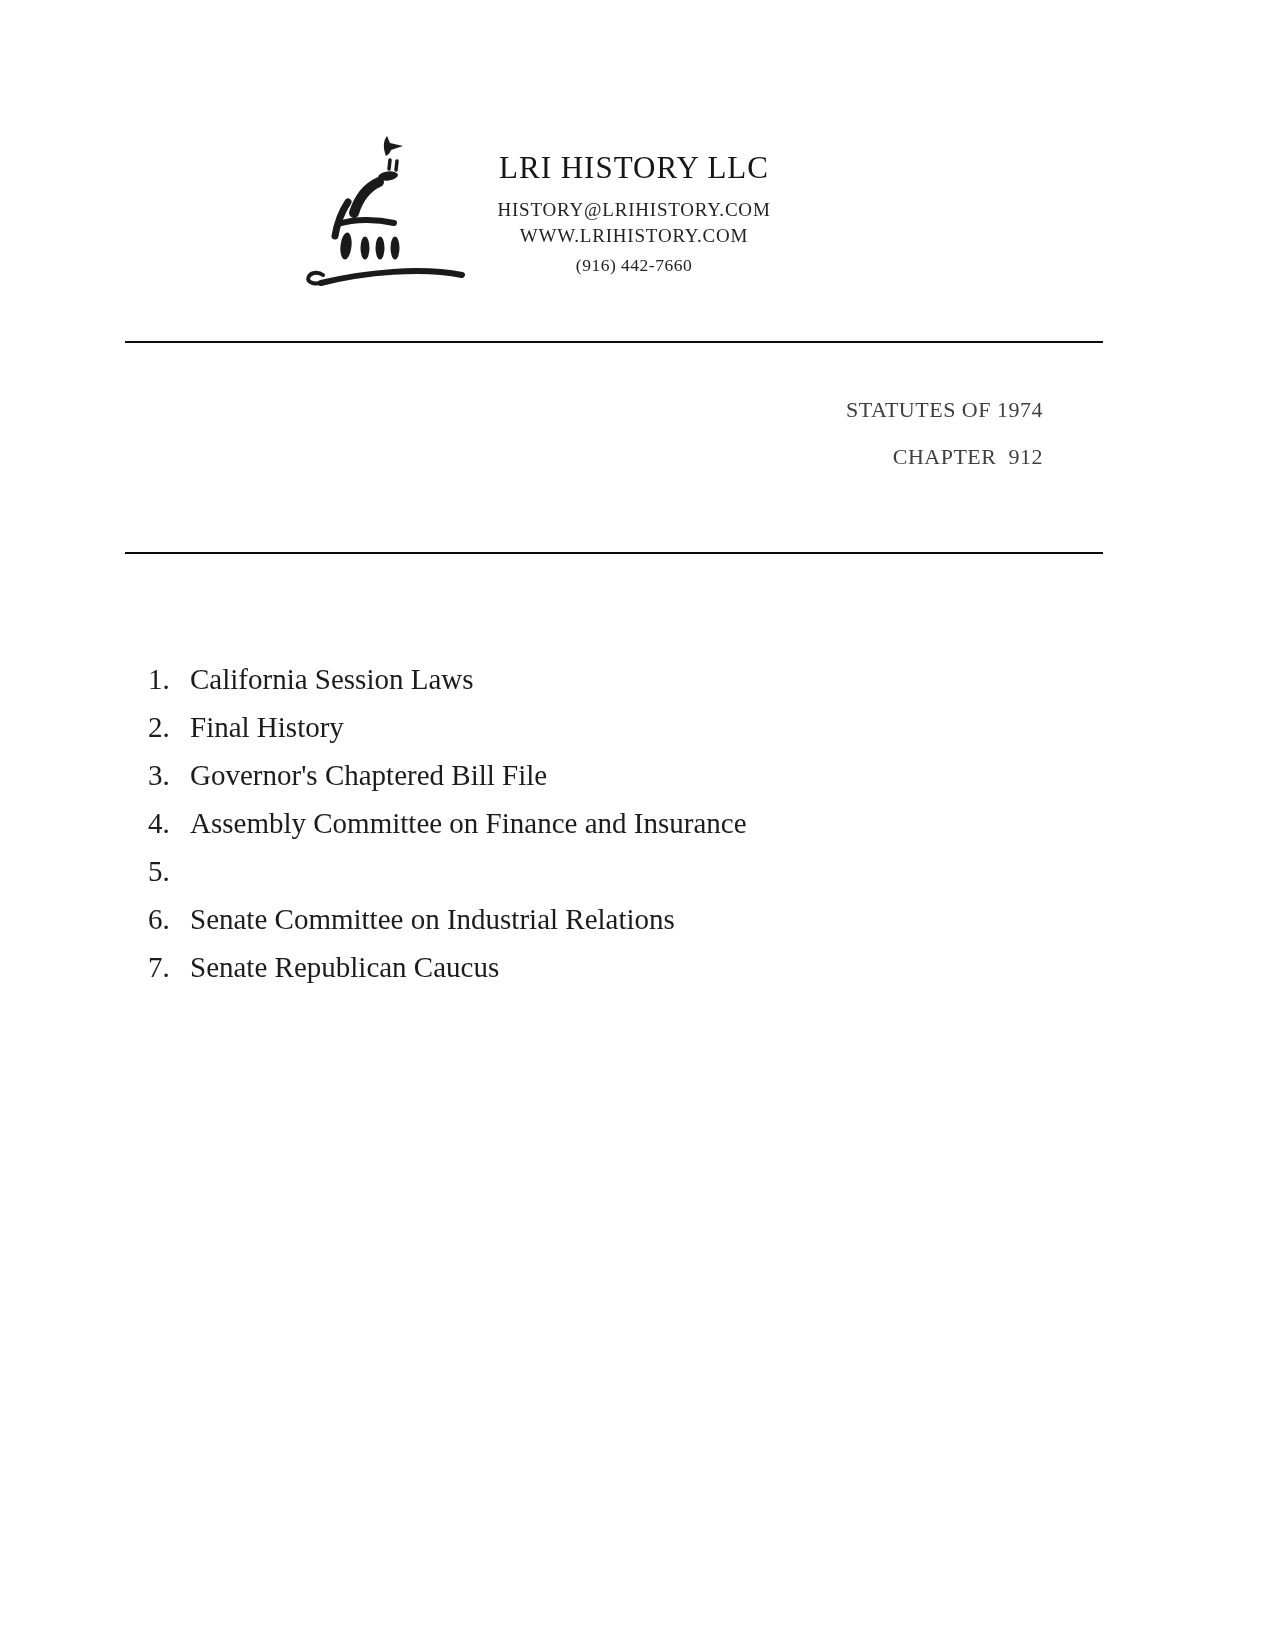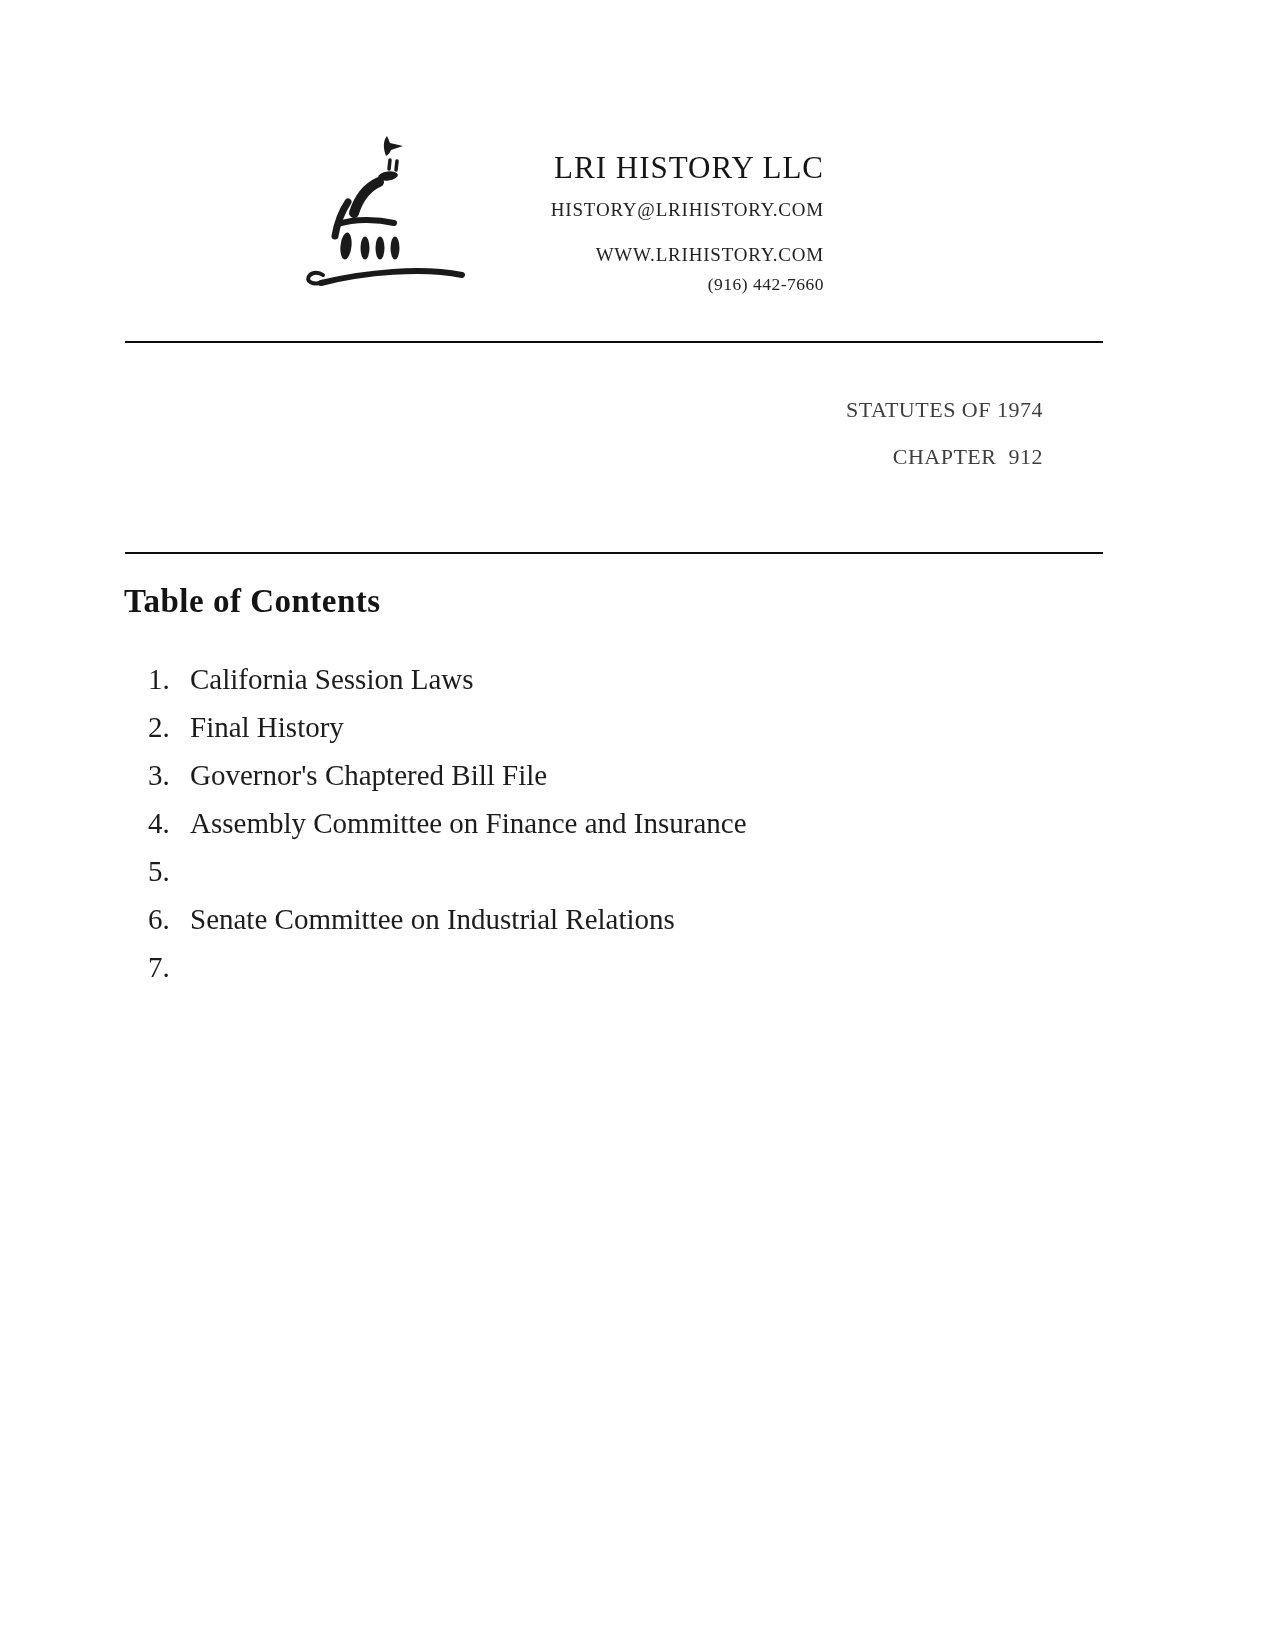--- a/index.html
+++ b/index.html
@@ -23,34 +23,34 @@
   
   .logo{
     position:absolute;
     left:290px; top:123px;
     width:182px; height:168px;
   }
   .header-text{
     position:absolute;
     left:444px; top:150px;
     width:380px;
-    text-align:right;
+    text-align:center;
   }
   .company-name{
     font-size:31px;
     letter-spacing:1px;
     color:#161616;
     line-height:36px;
     white-space:nowrap;
   }
   .contact-line{
     font-size:19px;
     letter-spacing:0.8px;
     line-height:22px;
-    margin-top:23px;
+    margin-top:4px;
     color:#222;
     white-space:nowrap;
   }
   .contact-line.first{margin-top:13px;}
   .phone-line{
     font-size:17.5px;
     letter-spacing:0.5px;
     margin-top:8px;
     color:#222;
     white-space:nowrap;
@@ -150,21 +150,20 @@
   </div>
 
   <div class="h-rule rule-1"></div>
   <div class="h-rule rule-2"></div>
 
   <div class="reference-block">
     <div class="reference-line">STATUTES OF 1974</div>
     <div class="reference-line">CHAPTER  912</div>
   </div>
 
-  <h1 class="toc-heading">Table of Contents</h1>
 
   <ol class="toc-list">
     <li class="toc-item">
       <span class="toc-number">1.</span>
       <span class="toc-label">California Session Laws</span>
     </li>
     <li class="toc-item">
       <span class="toc-number">2.</span>
       <span class="toc-label">Final History</span>
     </li>
@@ -178,16 +177,17 @@
     </li>
     <li class="toc-item">
       <span class="toc-number">5.</span>
     </li>
     <li class="toc-item">
       <span class="toc-number">6.</span>
       <span class="toc-label">Senate Committee on Industrial Relations</span>
     </li>
     <li class="toc-item">
       <span class="toc-number">7.</span>
+      <span class="toc-label">Senate Republican Caucus</span>
     </li>
   </ol>
 
 </div>
 
 </body></html>

